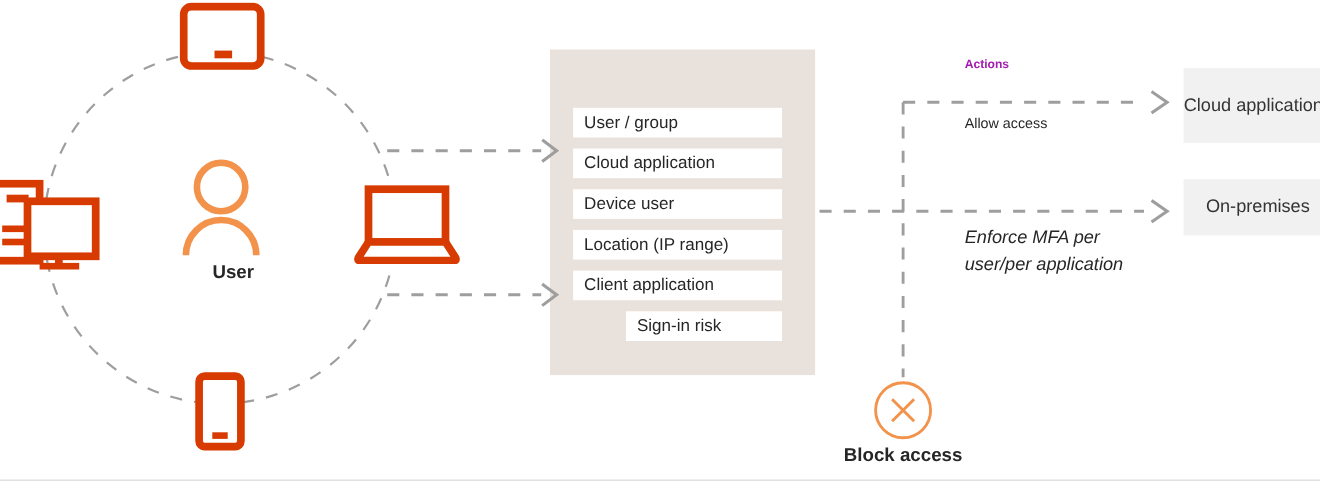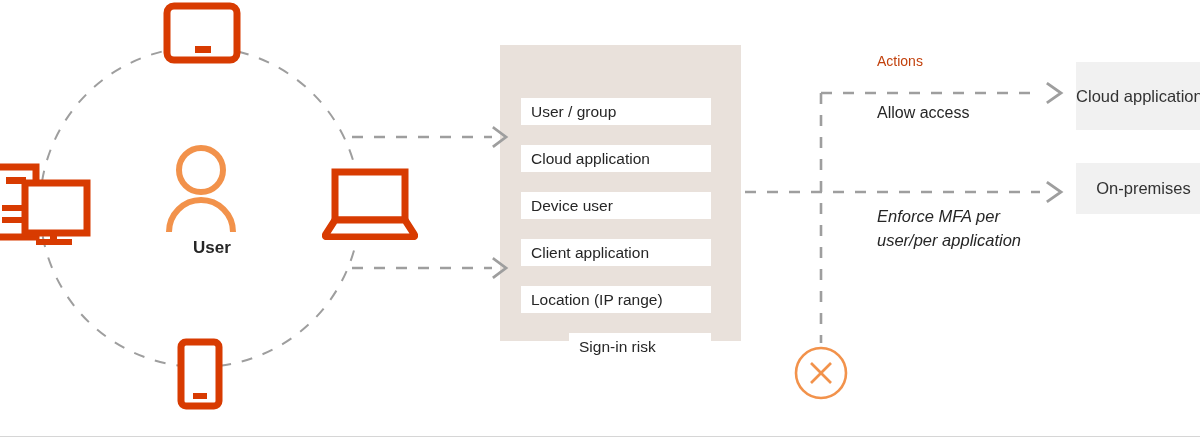--- a/index.html
+++ b/index.html
@@ -29,37 +29,37 @@
     background:#e9e1db;
   }
   #conditions-title{
     position:absolute;left:21px;top:16px;
     font-size:19px;font-weight:bold;color:#262626;letter-spacing:.1px;
   }
   #conditions-list{
     position:absolute;left:21px;top:53px;width:190px;
   }
   .cond-row{
-    height:27px;background:#ffffff;margin-bottom:20px;
+    height:27px;background:#ffffff;margin-bottom:10px;
     display:flex;align-items:center;padding-left:10px;
     font-size:15.5px;color:#262626;
   }
   .cond-row:last-child{margin-bottom:0;margin-left:48px;}
 
   
   #connect-svg{position:absolute;left:0;top:0;width:1200px;height:444px;pointer-events:none;}
 
   
   #actions-title{
     position:absolute;left:877px;top:53px;
-    font-size:14px;font-weight:normal;color:#c2410c;
+    font-size:11px;font-weight:bold;color:#a21caf;
   }
   #allow-access{
     position:absolute;left:877px;top:104px;
-    font-size:16px;color:#262626;
+    font-size:13px;color:#262626;
   }
   #enforce-mfa{
     position:absolute;left:877px;top:204px;width:150px;
     font-size:16.5px;line-height:24px;color:#262626;font-style:italic;
   }
 
   
   .target-box{
     position:absolute;background:#f1f1f1;
     display:flex;align-items:center;justify-content:center;
@@ -124,22 +124,22 @@
     </svg>
   </div>
 
   <div id="user-label">User</div>
 
   <div id="conditions-panel">
     <div id="conditions-list">
       <div class="cond-row">User / group</div>
       <div class="cond-row">Cloud application</div>
       <div class="cond-row">Device user</div>
+      <div class="cond-row">Location (IP range)</div>
       <div class="cond-row">Client application</div>
-      <div class="cond-row">Location (IP range)</div>
       <div class="cond-row">Sign-in risk</div>
     </div>
   </div>
 
   <svg id="connect-svg" viewBox="0 0 1200 444" xmlns="http://www.w3.org/2000/svg">
     <g stroke="#9E9E9E" stroke-width="2.6" fill="none" stroke-dasharray="11 11">
 
       <path d="M352 137 L492 137"></path>
 
       <path d="M352 268 L492 268"></path>
@@ -166,15 +166,16 @@
   <div class="target-box" id="target-cloud">Cloud applications</div>
   <div class="target-box" id="target-onprem">On-premises</div>
 
   <div id="block-icon">
     <svg width="56" height="56" viewBox="0 0 56 56" xmlns="http://www.w3.org/2000/svg">
       <circle cx="28" cy="28" r="25" fill="#fff" stroke="#F2924B" stroke-width="2.6"></circle>
       <line x1="18" y1="18" x2="38" y2="38" stroke="#F2924B" stroke-width="2.6"></line>
       <line x1="38" y1="18" x2="18" y2="38" stroke="#F2924B" stroke-width="2.6"></line>
     </svg>
   </div>
+  <div id="block-label">Block access</div>
 
   <div id="bottom-rule"></div>
 </div>
 
 </body></html>

